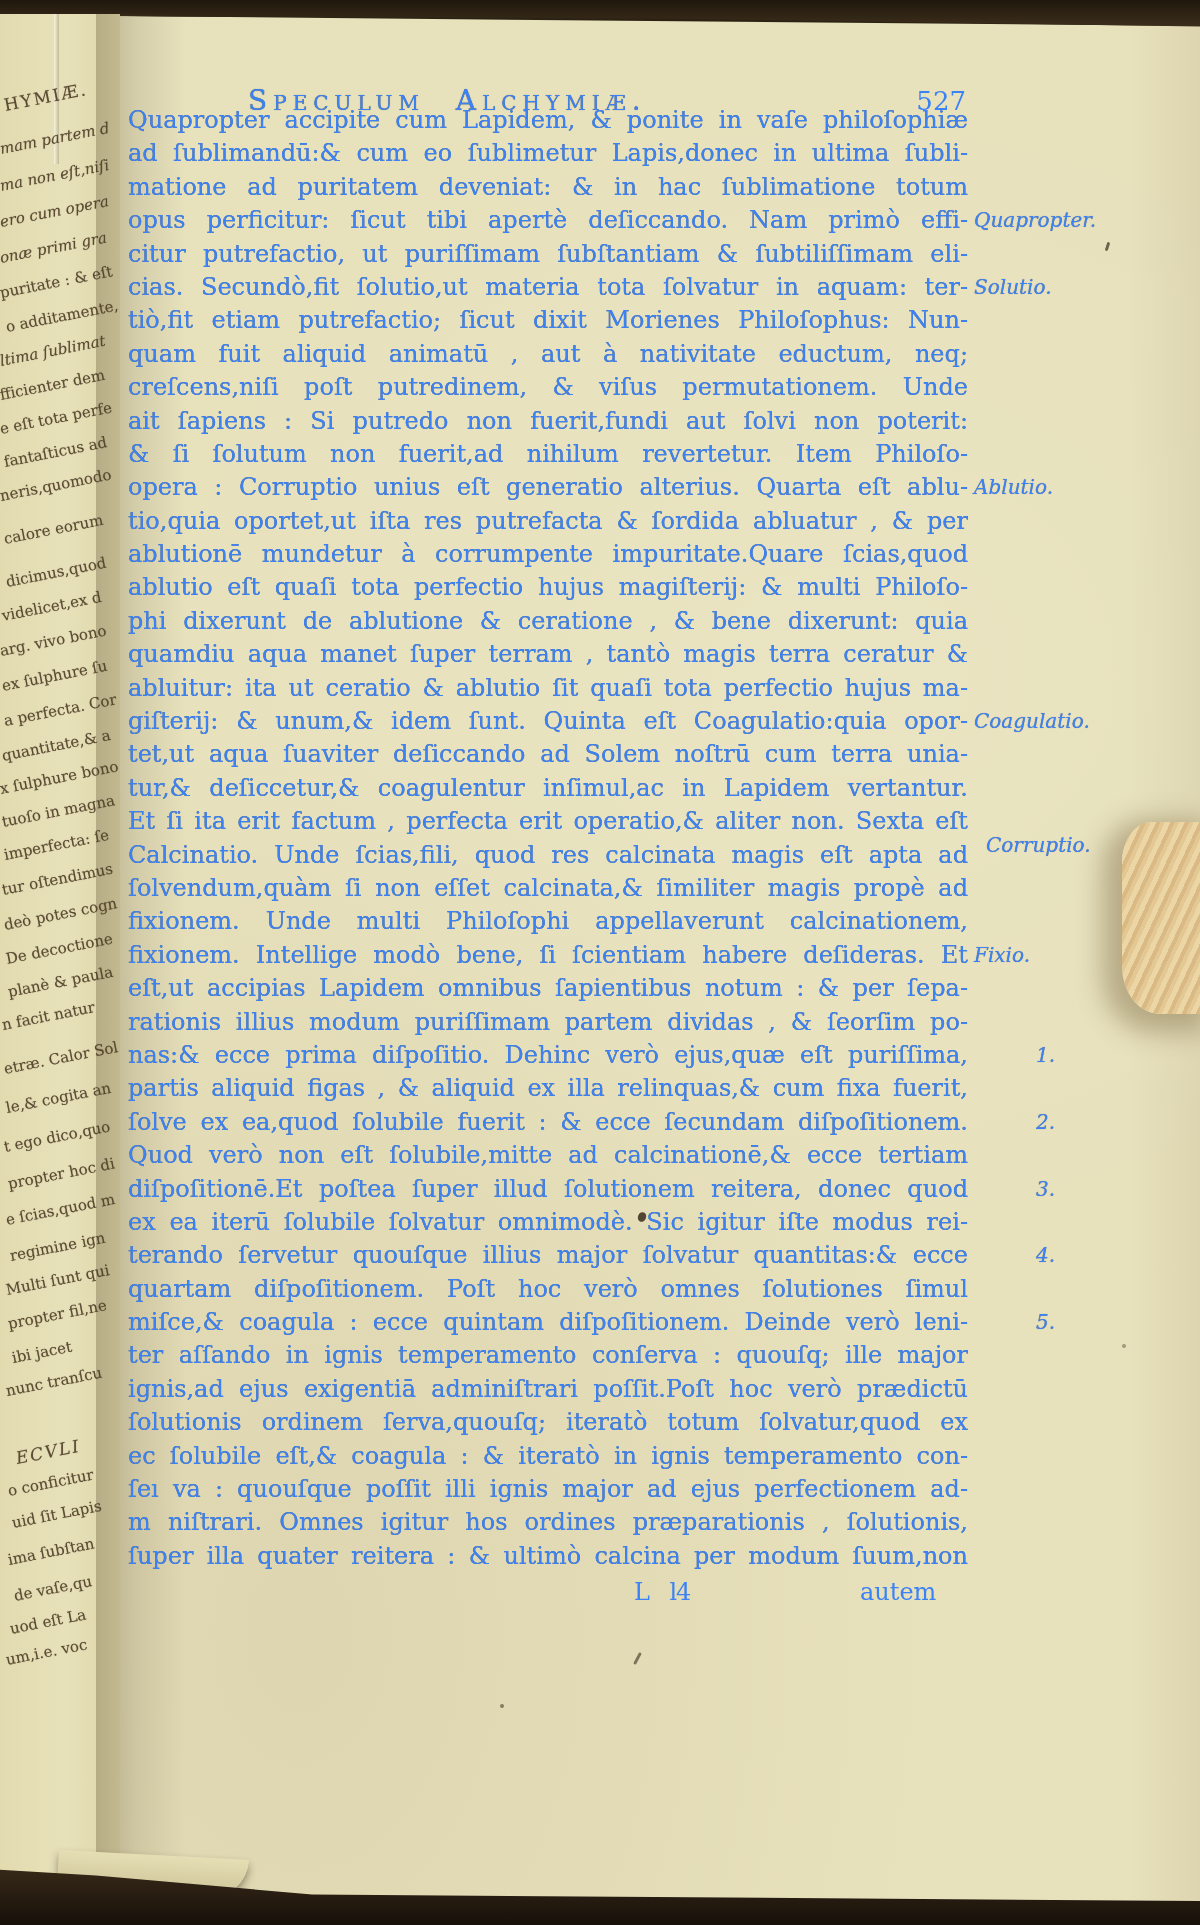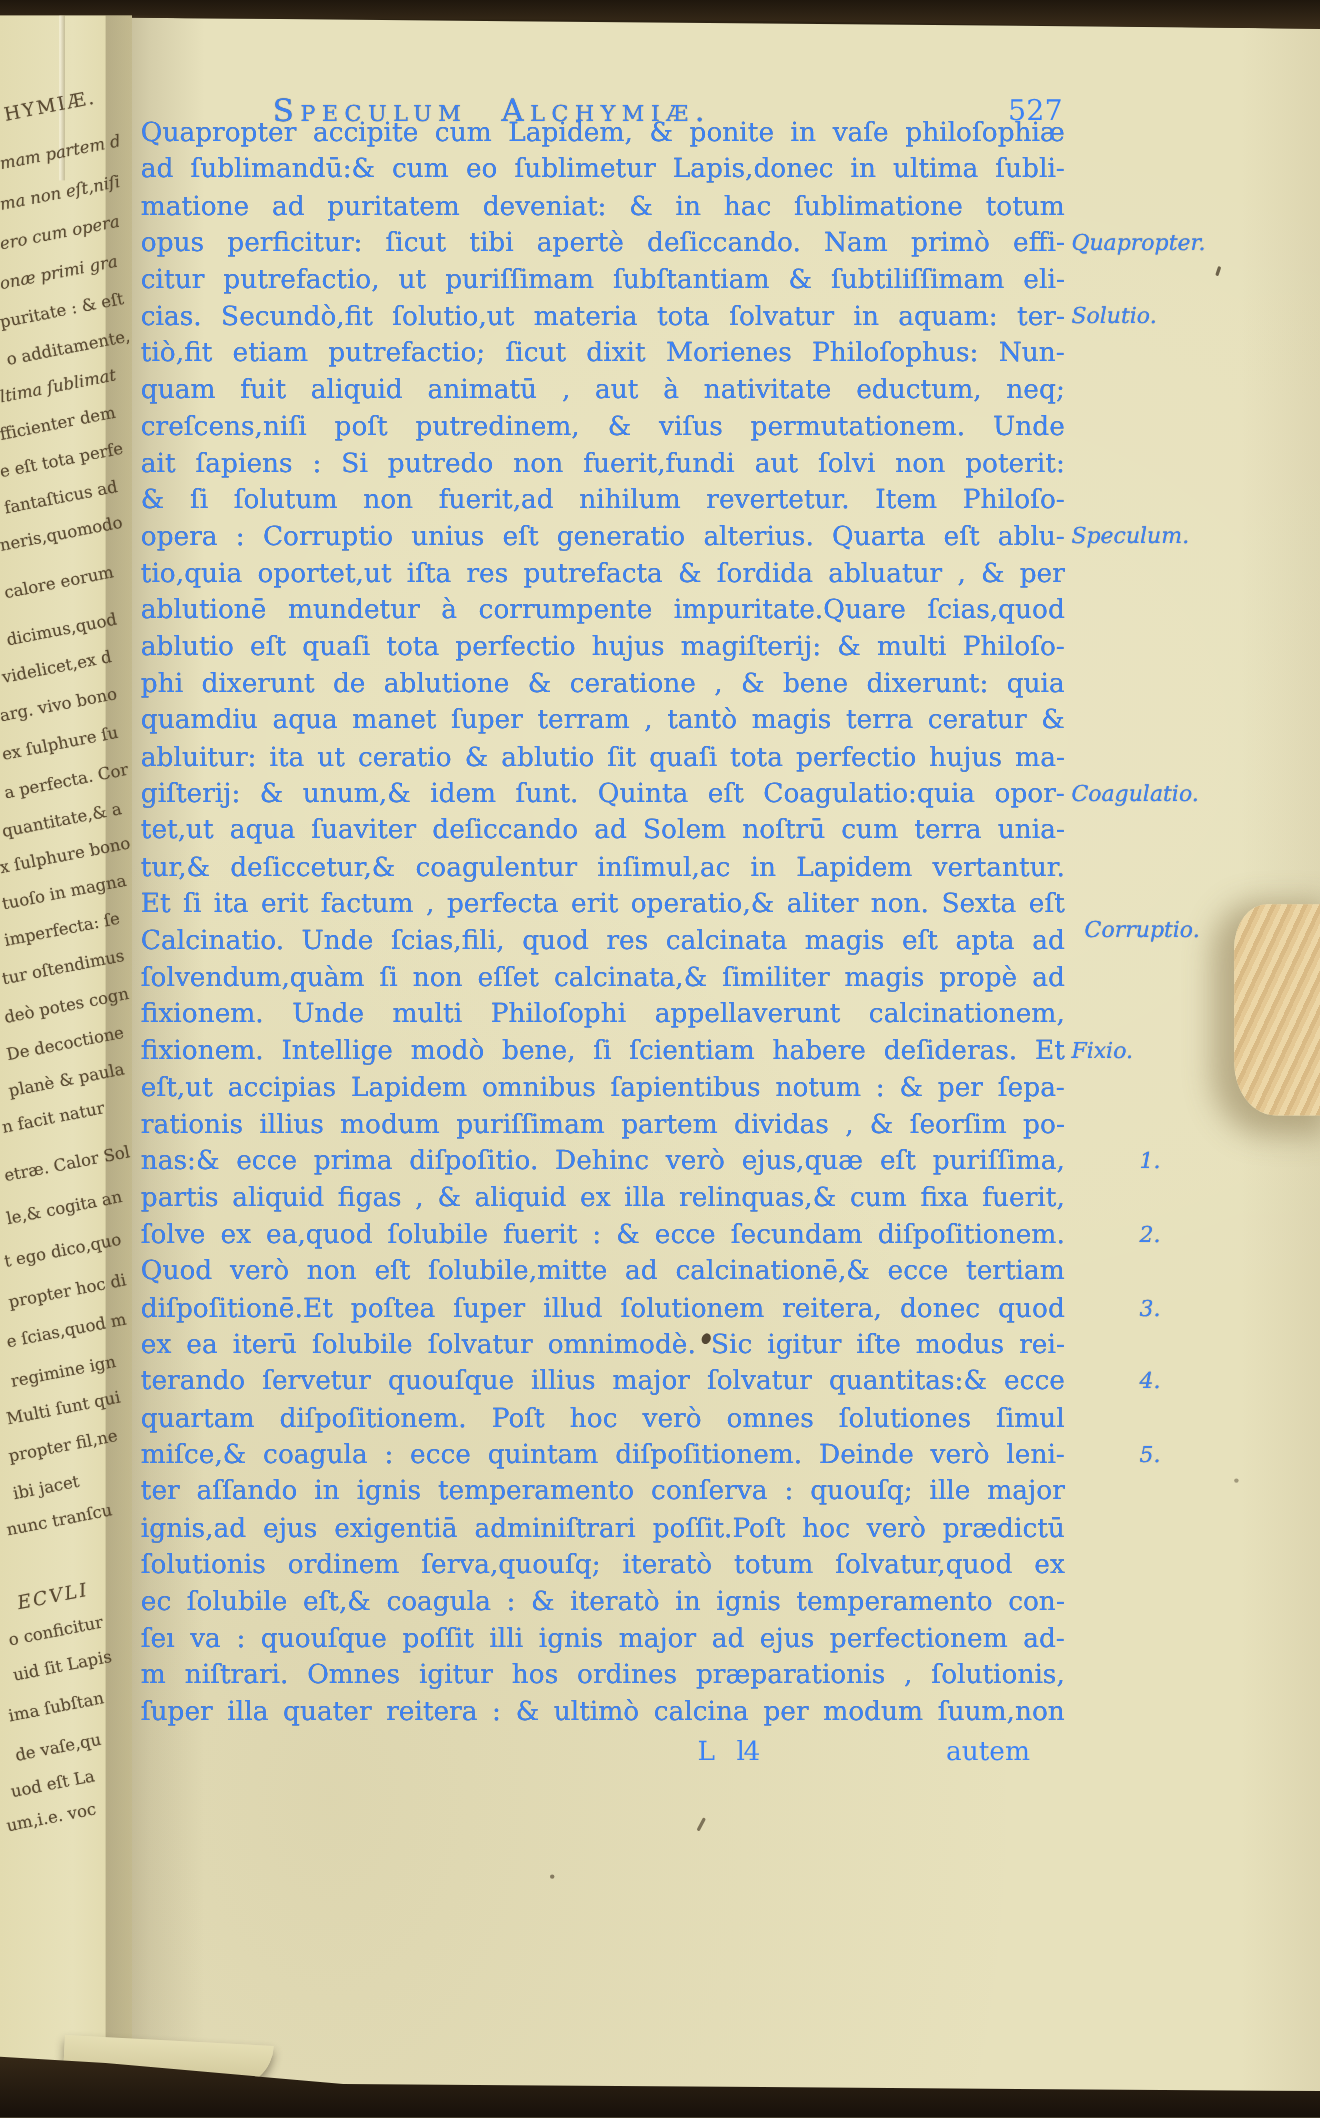--- a/index.html
+++ b/index.html
@@ -126,21 +126,21 @@
         <div class="line"><span>ad ſublimandū:&amp; cum eo ſublimetur Lapis,donec in ultima ſubli- </span></div>
         <div class="line"><span>matione ad puritatem deveniat: &amp; in hac ſublimatione totum </span></div>
         <div class="line"><span>opus perficitur: ſicut tibi apertè deſiccando. Nam primò effi- </span><span class="note" style="left: 846px;">Quapropter.</span></div>
         <div class="line"><span>citur putrefactio, ut puriſſimam ſubſtantiam &amp; ſubtiliſſimam eli- </span></div>
         <div class="line"><span>cias. Secundò,fit ſolutio,ut materia tota ſolvatur in aquam: ter- </span><span class="note" style="left: 846px;">Solutio.</span></div>
         <div class="line"><span>tiò,fit etiam putrefactio; ſicut dixit Morienes Philoſophus:  </span><span class="it">Nun- </span></div>
         <div class="line"><span class="it">quam fuit aliquid animatū , aut à nativitate eductum, neq; </span></div>
         <div class="line"><span class="it">creſcens,niſi poſt putredinem, &amp; viſus permutationem. </span><span>Unde </span></div>
         <div class="line"><span>ait ſapiens :  </span><span class="it">Si putredo non fuerit,fundi aut ſolvi non poterit: </span></div>
         <div class="line"><span class="it">&amp; ſi ſolutum non fuerit,ad nihilum revertetur. </span><span>Item Philoſo- </span></div>
-        <div class="line"><span>opera :  </span><span class="it">Corruptio unius eſt generatio alterius. </span><span>Quarta eſt ablu- </span><span class="note" style="left: 846px;">Speculum.</span></div>
+        <div class="line"><span>opera :  </span><span class="it">Corruptio unius eſt generatio alterius. </span><span>Quarta eſt ablu- </span><span class="note" style="left: 846px;">Ablutio.</span></div>
         <div class="line"><span>tio,quia oportet,ut iſta res putrefacta &amp; ſordida abluatur , &amp; per </span></div>
         <div class="line"><span>ablutionē mundetur à corrumpente impuritate.Quare ſcias,quod </span></div>
         <div class="line"><span>ablutio eſt quaſi tota perfectio hujus magiſterij: &amp; multi Philoſo- </span></div>
         <div class="line"><span>phi dixerunt de ablutione &amp; ceratione , &amp; bene dixerunt: quia </span></div>
         <div class="line"><span>quamdiu aqua manet ſuper terram , tantò magis terra ceratur &amp; </span></div>
         <div class="line"><span>abluitur: ita ut ceratio &amp; ablutio ſit quaſi tota perfectio hujus ma- </span></div>
         <div class="line"><span>giſterij: &amp; unum,&amp; idem ſunt. Quinta eſt Coagulatio:quia opor- </span><span class="note" style="left: 846px;">Coagulatio.</span></div>
         <div class="line"><span>tet,ut aqua ſuaviter deſiccando ad Solem noſtrū cum terra unia- </span></div>
         <div class="line"><span>tur,&amp; deſiccetur,&amp; coagulentur inſimul,ac in Lapidem vertantur. </span></div>
         <div class="line"><span>Et ſi ita erit factum , perfecta erit operatio,&amp; aliter non. Sexta eſt </span></div>

